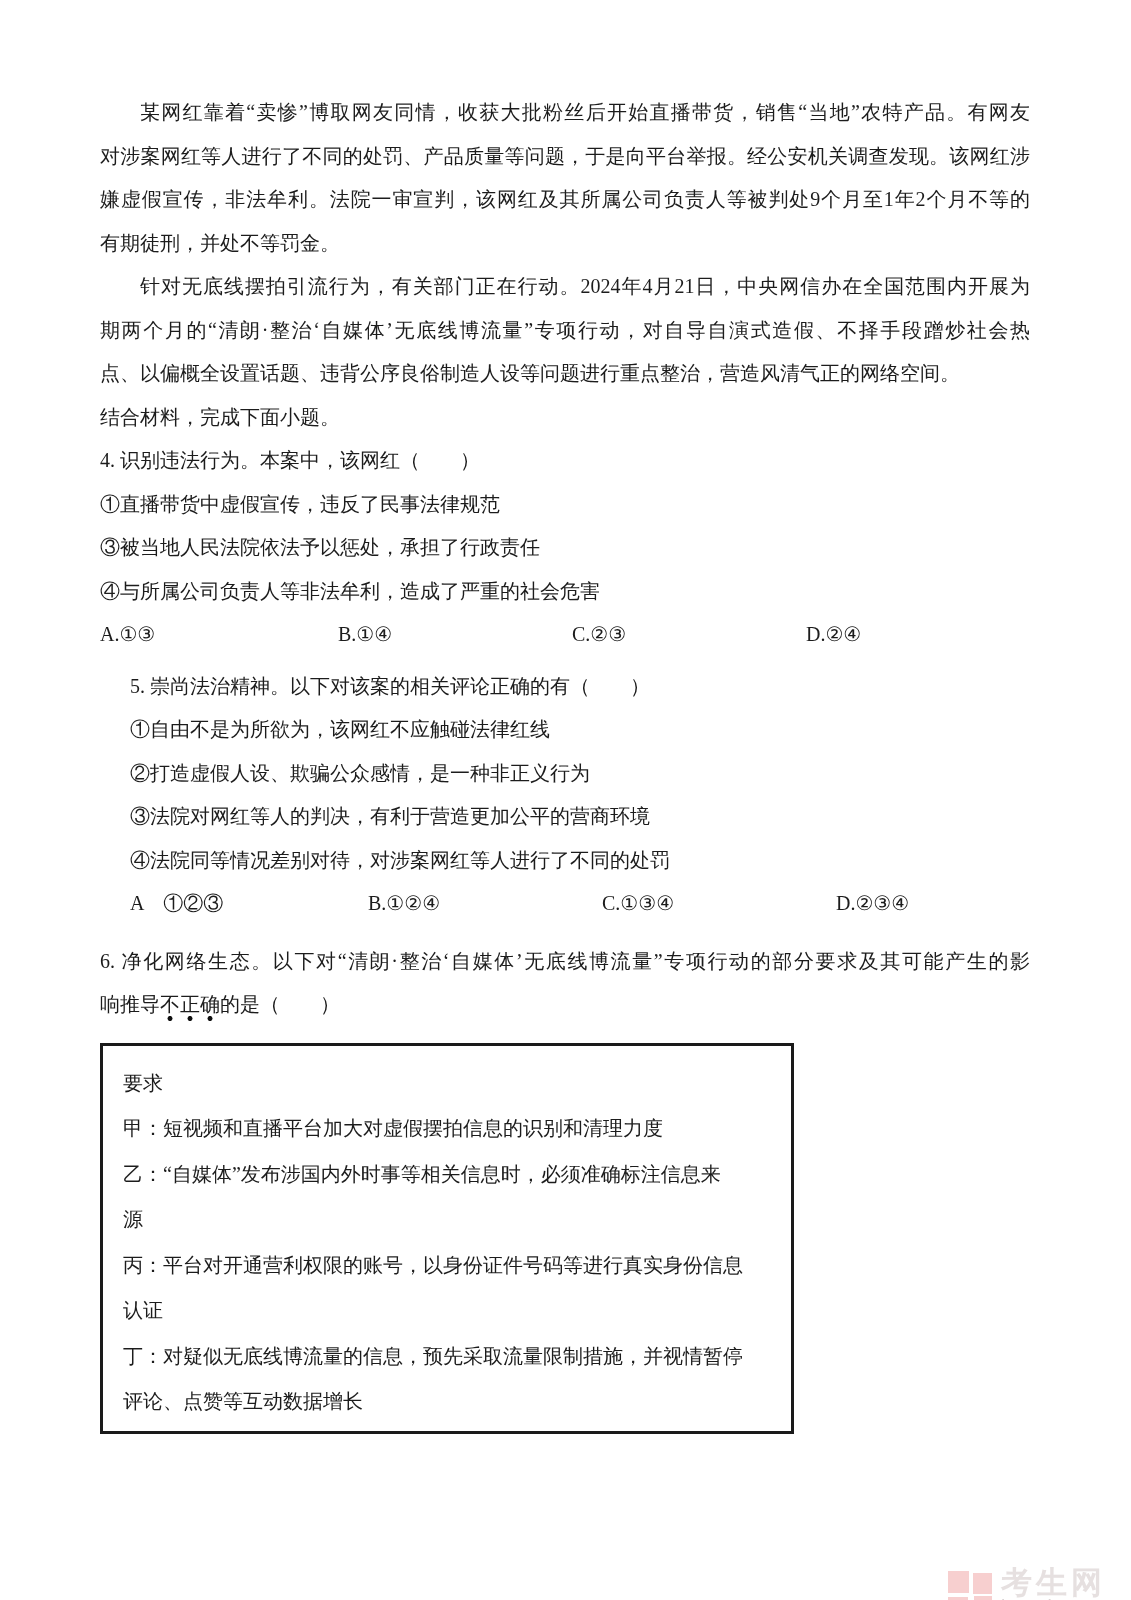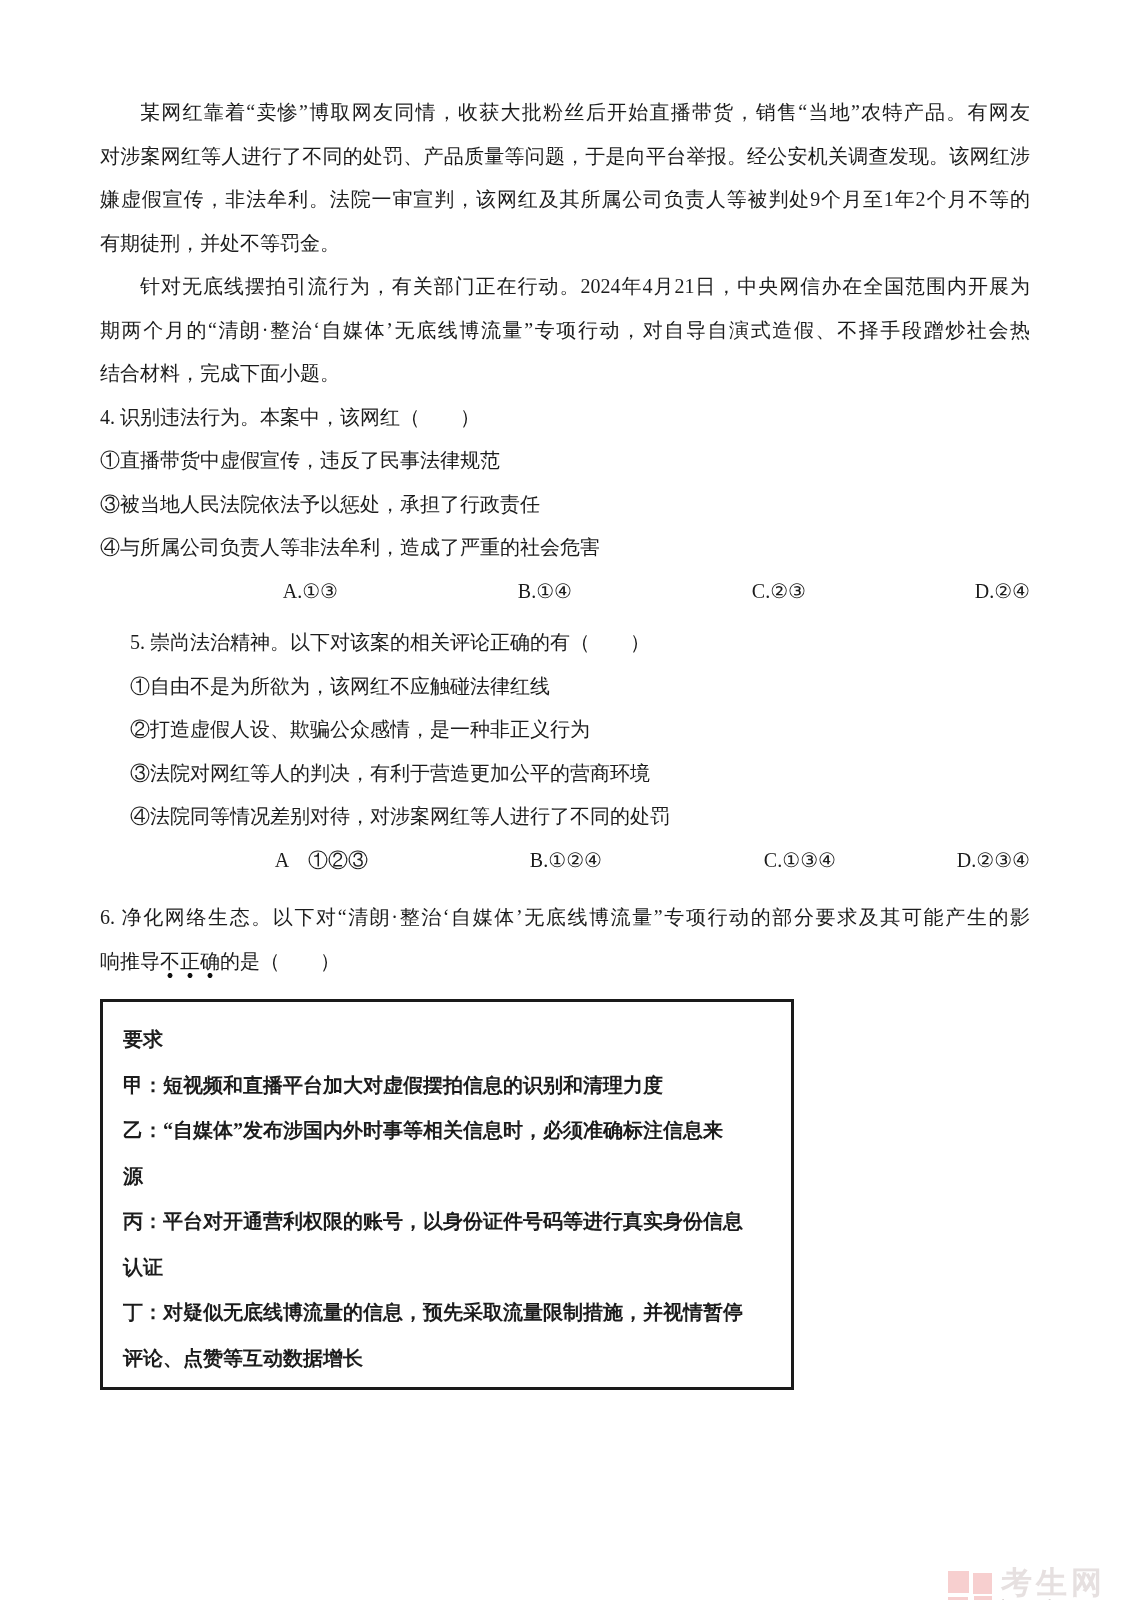--- a/index.html
+++ b/index.html
@@ -21,37 +21,35 @@
   .ln{display:block;}
   .jst{text-align:justify;text-align-last:justify;}
   .ind{text-indent:2em;}
   .qblock{margin:0;}
   .q5{margin-top:8px;margin-left:30px;}
   .q6{margin-top:14px;}
   .choices{
     display:grid;
     grid-template-columns:238px 234px 234px 1fr;
     line-height:43.5px;
-    text-align:right;
   }
   .emph{
     padding-bottom:7px;
     background-image:radial-gradient(circle,#111 2.2px,transparent 2.8px);
     background-size:20px 7px;
     background-position:0 100%;
     background-repeat:repeat-x;
   }
   .req-table{
     margin-top:16px;
     width:658px;
     border:3px solid #1a1a1a;
     padding:15px 10px 6px 20px;
     line-height:45.5px;
     background:#ffffff;
-    font-weight:bold;
   }
   .watermark{
     position:absolute;
     left:948px;top:1532px;
     display:flex;
     align-items:flex-start;
     margin-top:36px;
   }
   .wm-logo{display:block;}
   .wm-text{margin-left:7px;}
@@ -79,20 +77,21 @@
     <p class="qblock">
       <span class="ln jst ind">某网红靠着“卖惨”博取网友同情，收获大批粉丝后开始直播带货，销售“当地”农特产品。有网友</span>
       <span class="ln jst">对涉案网红等人进行了不同的处罚、产品质量等问题，于是向平台举报。经公安机关调查发现。该网红涉</span>
       <span class="ln jst">嫌虚假宣传，非法牟利。法院一审宣判，该网红及其所属公司负责人等被判处9个月至1年2个月不等的</span>
       <span class="ln">有期徒刑，并处不等罚金。</span>
     </p>
 
     <p class="qblock">
       <span class="ln jst ind">针对无底线摆拍引流行为，有关部门正在行动。2024年4月21日，中央网信办在全国范围内开展为</span>
       <span class="ln jst">期两个月的“清朗·整治‘自媒体’无底线博流量”专项行动，对自导自演式造假、不择手段蹭炒社会热</span>
+      <span class="ln">点、以偏概全设置话题、违背公序良俗制造人设等问题进行重点整治，营造风清气正的网络空间。</span>
     </p>
 
     <p class="qblock">
       <span class="ln">结合材料，完成下面小题。</span>
     </p>
 
     <div class="qblock">
       <span class="ln">4. 识别违法行为。本案中，该网红（　　）</span>
       <span class="ln">①直播带货中虚假宣传，违反了民事法律规范</span>
       <span class="ln">③被当地人民法院依法予以惩处，承担了行政责任</span>

